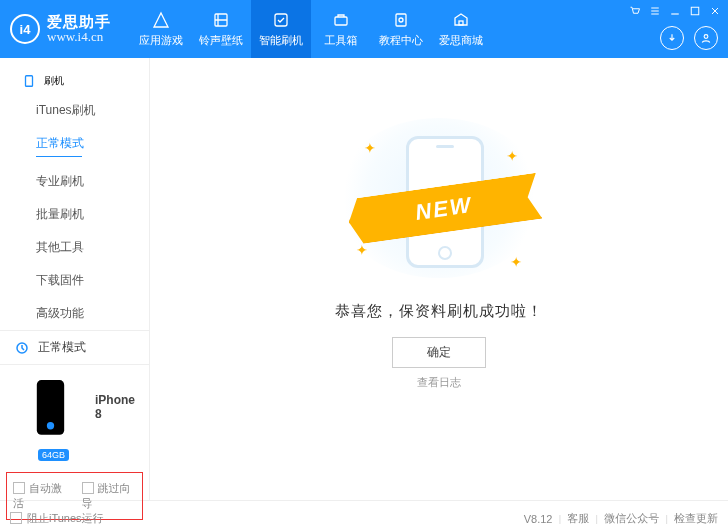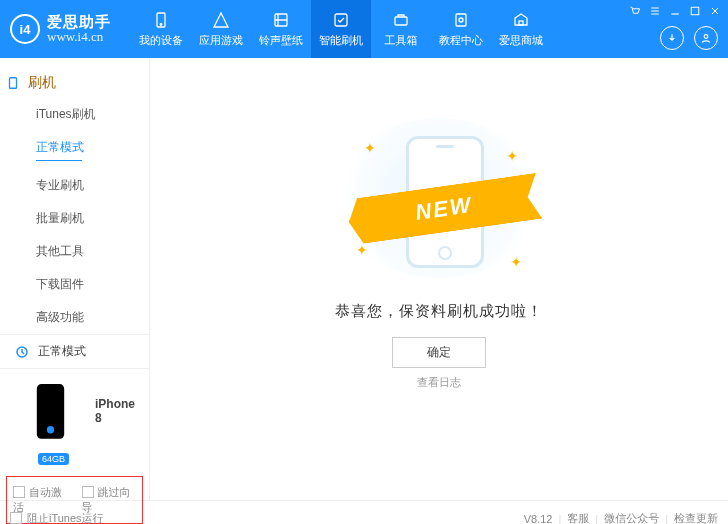--- a/index.html
+++ b/index.html
@@ -22,21 +22,21 @@
   .header-tools { position: absolute; right: 6px; top: 4px; display: flex; gap: 6px; }
   .ht { width: 14px; height: 14px; display:flex; align-items:center; justify-content:center; cursor:pointer; }
   .ht svg { stroke:#fff; fill:none; width:12px; height:12px; }
   .header-circles { position:absolute; right:10px; bottom:8px; display:flex; gap:10px;}
   .hc { width:24px; height:24px; border:1.5px solid #fff; border-radius:50%; display:flex; align-items:center; justify-content:center; cursor:pointer;}
   .hc svg{ width:12px; height:12px; stroke:#fff; fill:none;}
 
   
   .body { display:flex; height: calc(524px - 58px - 24px); }
   .sidebar { width: 150px; border-right: 1px solid #eee; padding-top: 10px; display:flex; flex-direction:column;}
-  .sb-section-hdr { display:flex; align-items:center; gap:8px; padding: 6px 6px; color:#a16207; font-size:14px;}
+  .sb-section-hdr { display:flex; align-items:center; gap:8px; padding: 6px 22px; color:#000000; font-size:10px;}
   .sb-section-hdr svg { width:14px; height:14px; stroke:#1e90ff; fill:none;}
   .sb-list { padding-left: 36px; }
   .sb-li { font-size:12px; color:#555; padding:8px 0; cursor:pointer;}
   .sb-li.sel { color:#1e90ff;}
   .sb-li.sel::after{content:""; display:block; height:1px; background:#1e90ff; margin-top:4px; width:46px;}
   
   .sb-bottom { margin-top:auto; }
   .mode-row, .device-row { display:flex; align-items:center; gap:8px; padding:8px 14px; font-size:12px; color:#444; border-top:1px solid #eee;}
   .mode-row svg, .device-row svg{ width:16px; height:16px; stroke:#1e90ff; fill:none;}
   .badge64 { display:inline-block; background:#1e90ff; color:#fff; font-size:9px; border-radius:3px; padding:1px 4px; margin-left:24px; margin-top:2px;}
@@ -76,29 +76,20 @@
     <div class="logo-circle">i4</div>
     <div class="brand">
       <div class="t1">爱思助手</div>
       <div class="t2">www.i4.cn</div>
     </div>
   </div>
   <div class="nav" id="top-nav">
       <div class="nav-item">
         <span class="nav-ico">
           <svg viewBox="0 0 18 18" stroke-width="1.3">
-            <rect x="5" y="2" width="8" height="14" rx="1"></rect>
-            <circle cx="9" cy="13.5" r="0.8" fill="#fff"></circle>
-          </svg>
-        </span>
-        <span>我的设备</span>
-      </div>
-      <div class="nav-item">
-        <span class="nav-ico">
-          <svg viewBox="0 0 18 18" stroke-width="1.3">
             <path d="M9 2l7 14H2z"></path>
           </svg>
         </span>
         <span>应用游戏</span>
       </div>
       <div class="nav-item">
         <span class="nav-ico">
           <svg viewBox="0 0 18 18" stroke-width="1.3">
             <rect x="3" y="3" width="12" height="12" rx="1"></rect>
             <path d="M6 3v12M3 9h12"></path>

